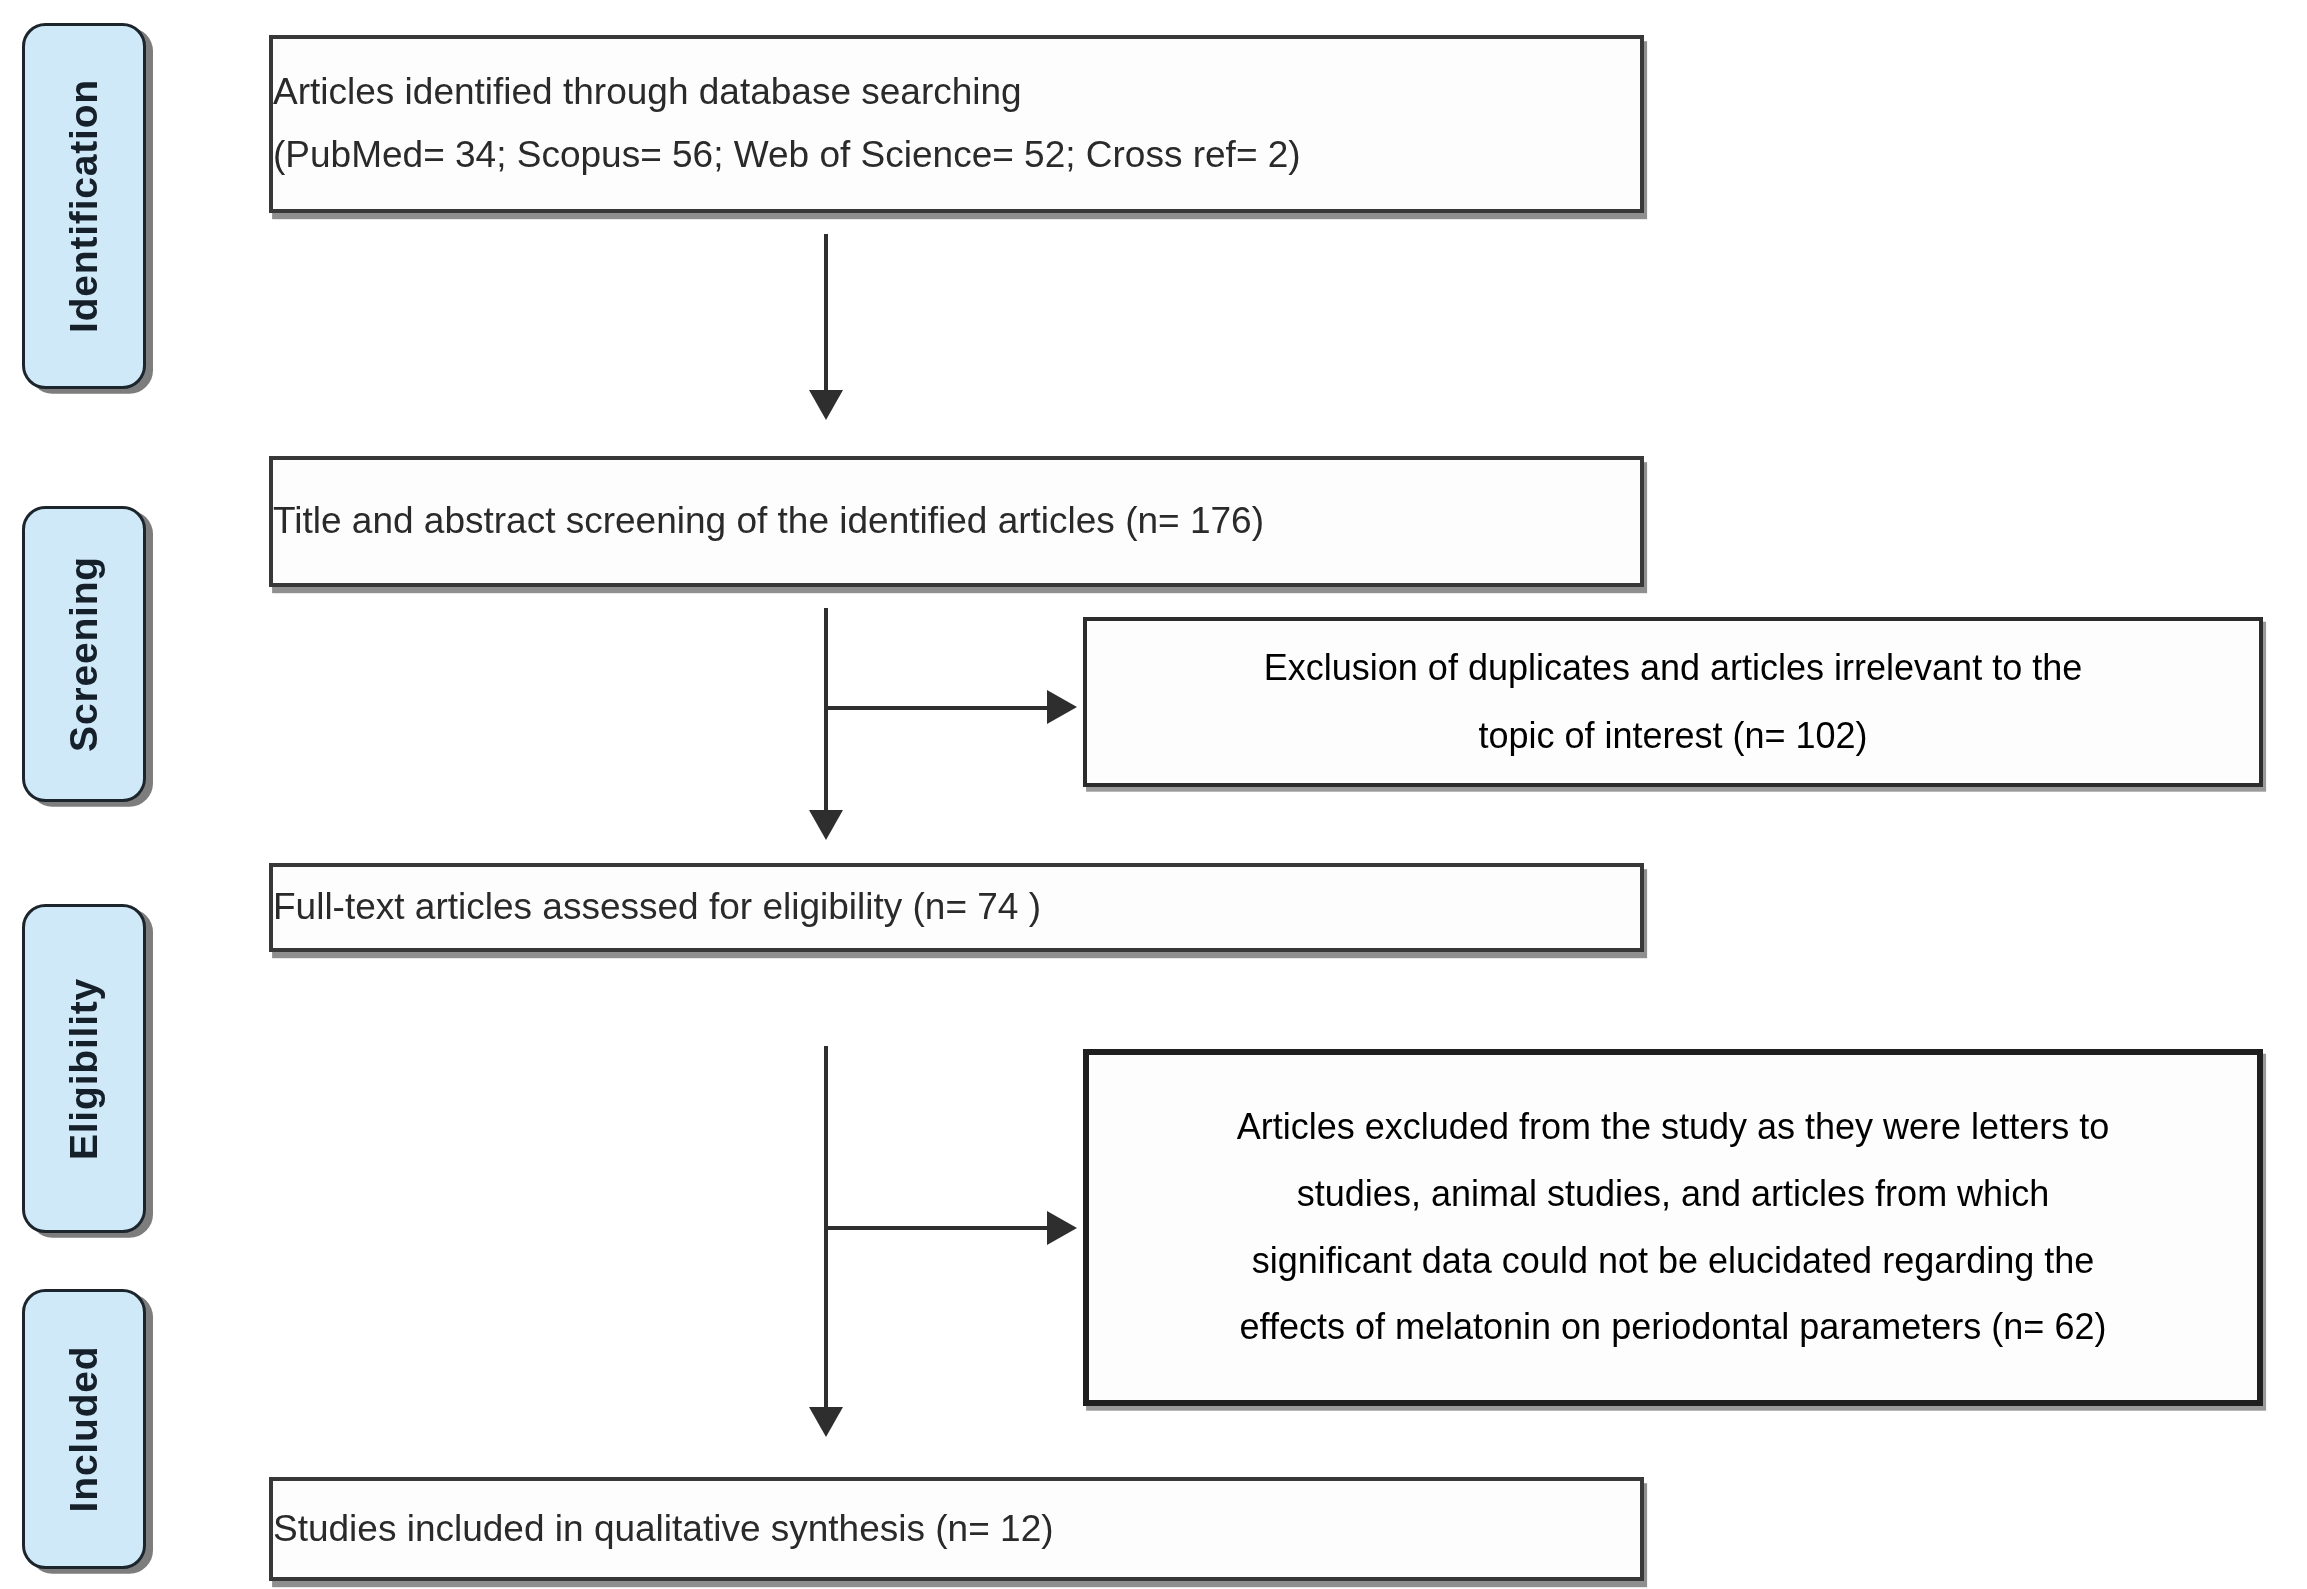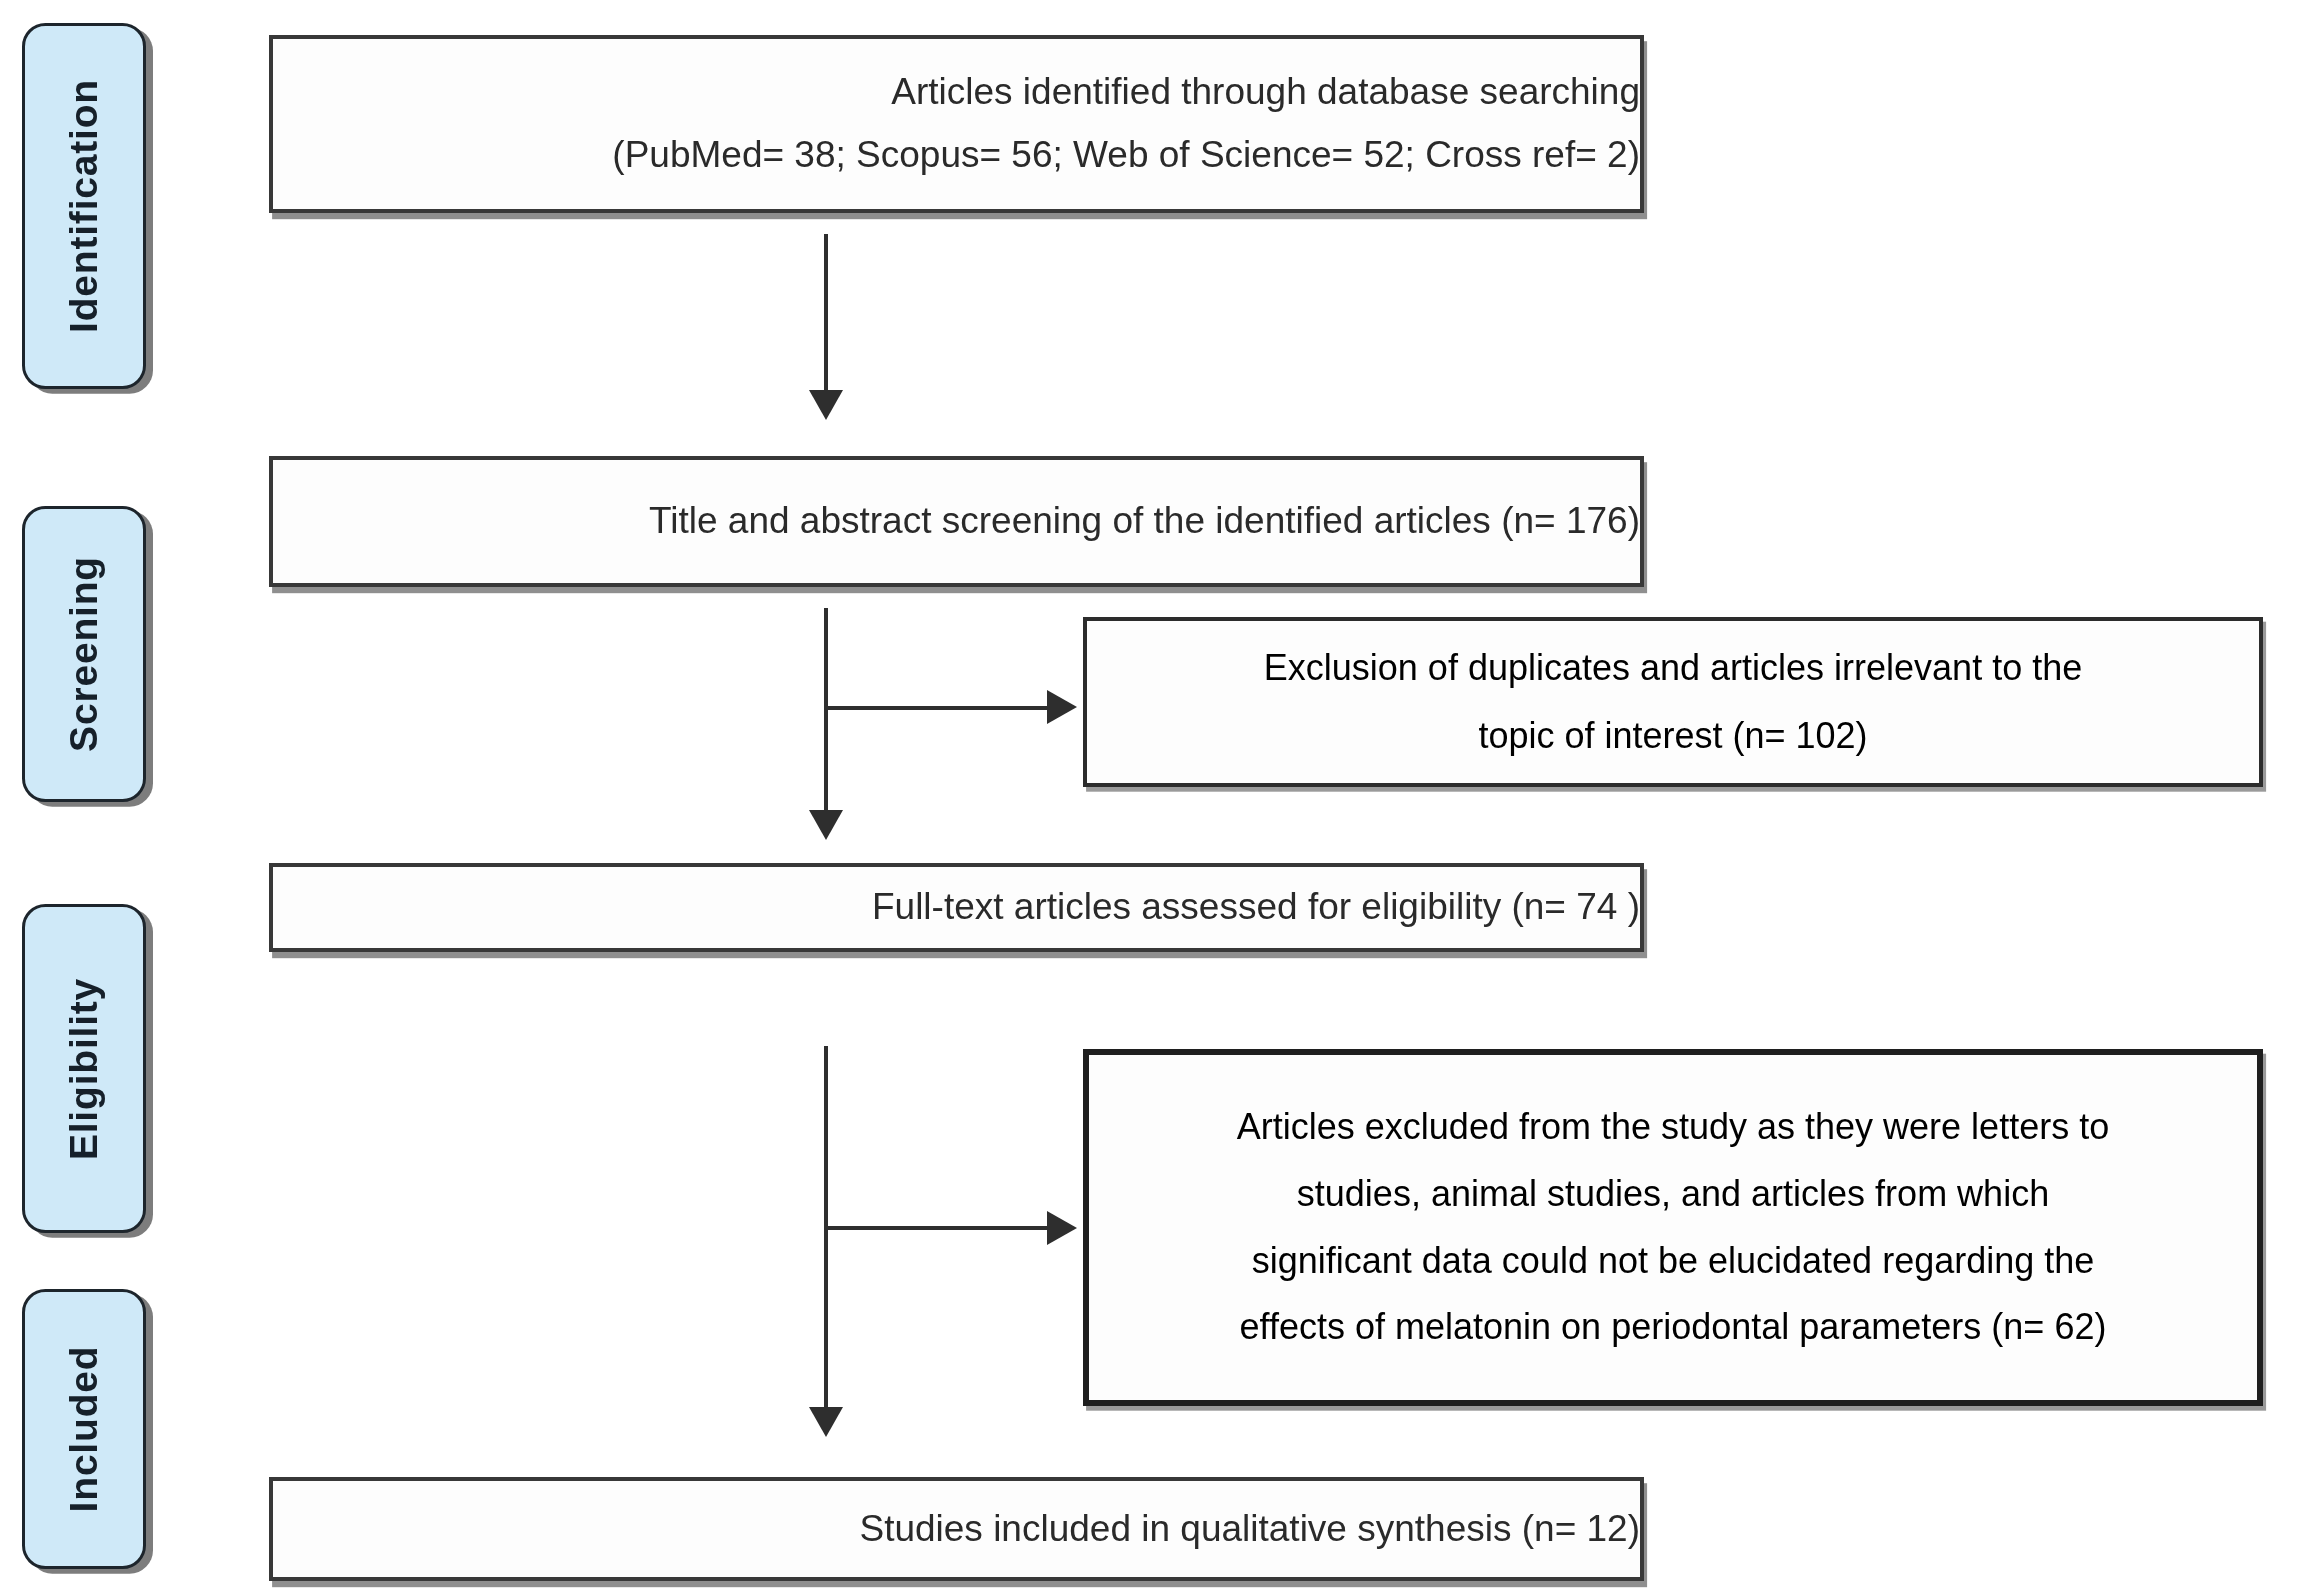--- a/index.html
+++ b/index.html
@@ -46,21 +46,21 @@
   .flowbox {
     position: absolute;
     left: 269px;
     width: 1375px;
     background: #fdfdfd;
     border: 4.7px solid #383838;
     box-shadow: 3.1px 6.2px 0 #8f8f8f;
     box-sizing: border-box;
     display: flex;
     flex-direction: column;
-    align-items: flex-end;
+    align-items: flex-start;
     justify-content: center;
     text-align: center;
     color: #2a2a2a;
     font-size: 37px;
     line-height: 1.7;
   }
   #box-identified { top: 35px;   height: 178px; }
   #box-screened   { top: 456px;  height: 131px; }
   #box-fulltext   { top: 863px; height: 89px; }
   #box-included   { top: 1477px; height: 104px; }
@@ -149,21 +149,21 @@
   </div>
   <div class="badge" id="badge-eligibility">
     <span class="badge-label">Eligibility</span>
   </div>
   <div class="badge" id="badge-included">
     <span class="badge-label">Included</span>
   </div>
 
   <div class="flowbox" id="box-identified">
     <div>Articles identified through database searching</div>
-    <div>(PubMed= 38; Scopus= 56; Web of Science= 52; Cross ref= 2)</div>
+    <div>(PubMed= 34; Scopus= 56; Web of Science= 52; Cross ref= 2)</div>
   </div>
 
   <div class="flowbox" id="box-screened">
     <div>Title and abstract screening of the identified articles (n= 176)</div>
   </div>
 
   <div class="flowbox" id="box-fulltext">
     <div>Full-text articles assessed for eligibility (n= 74 )</div>
   </div>
 

